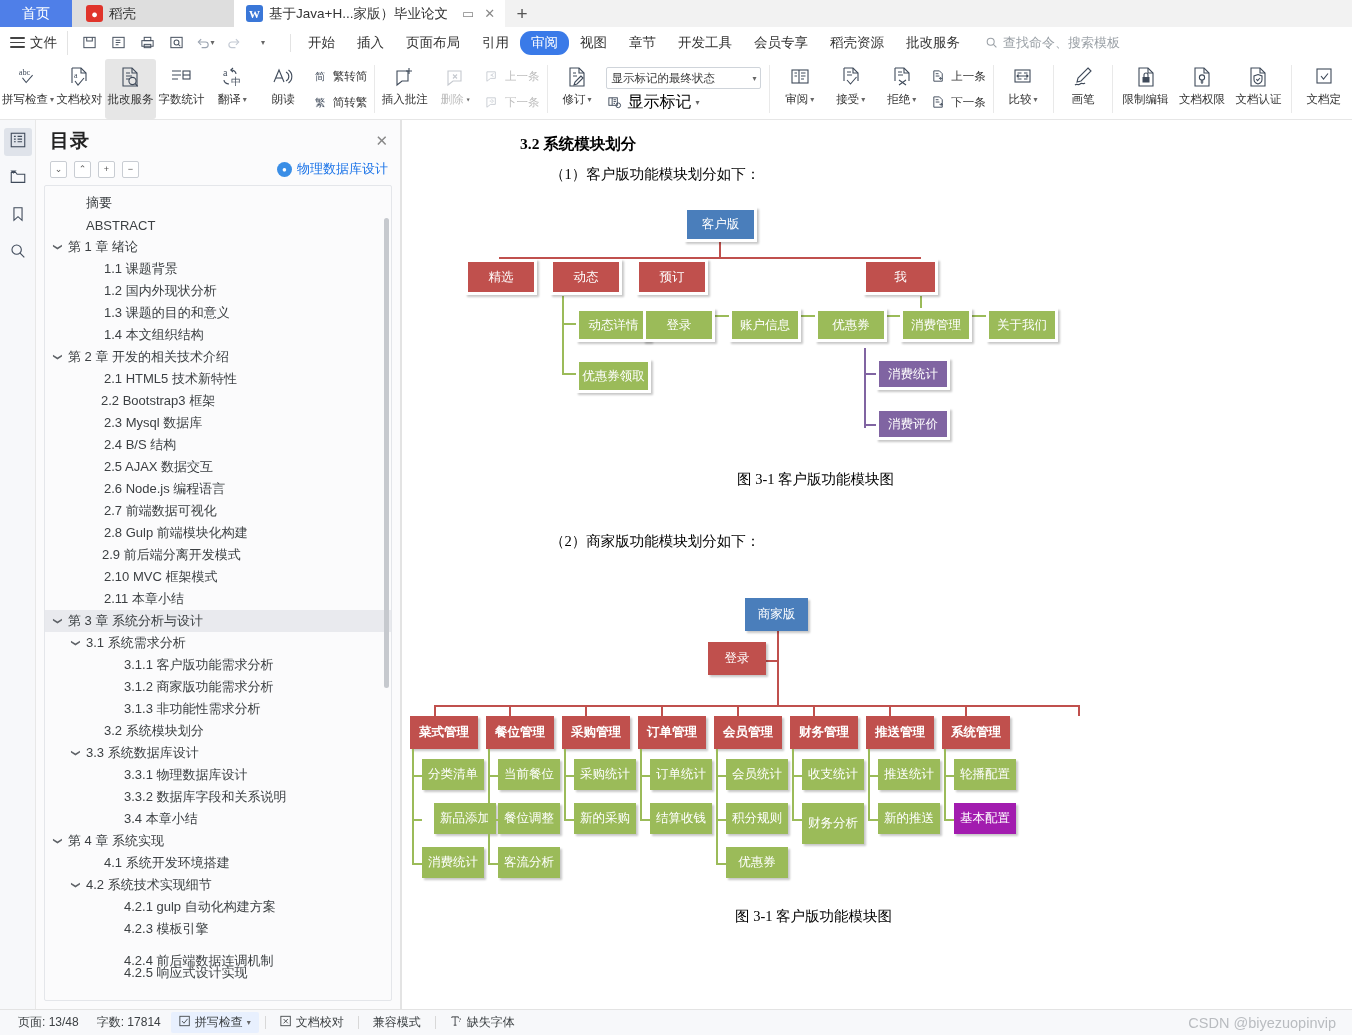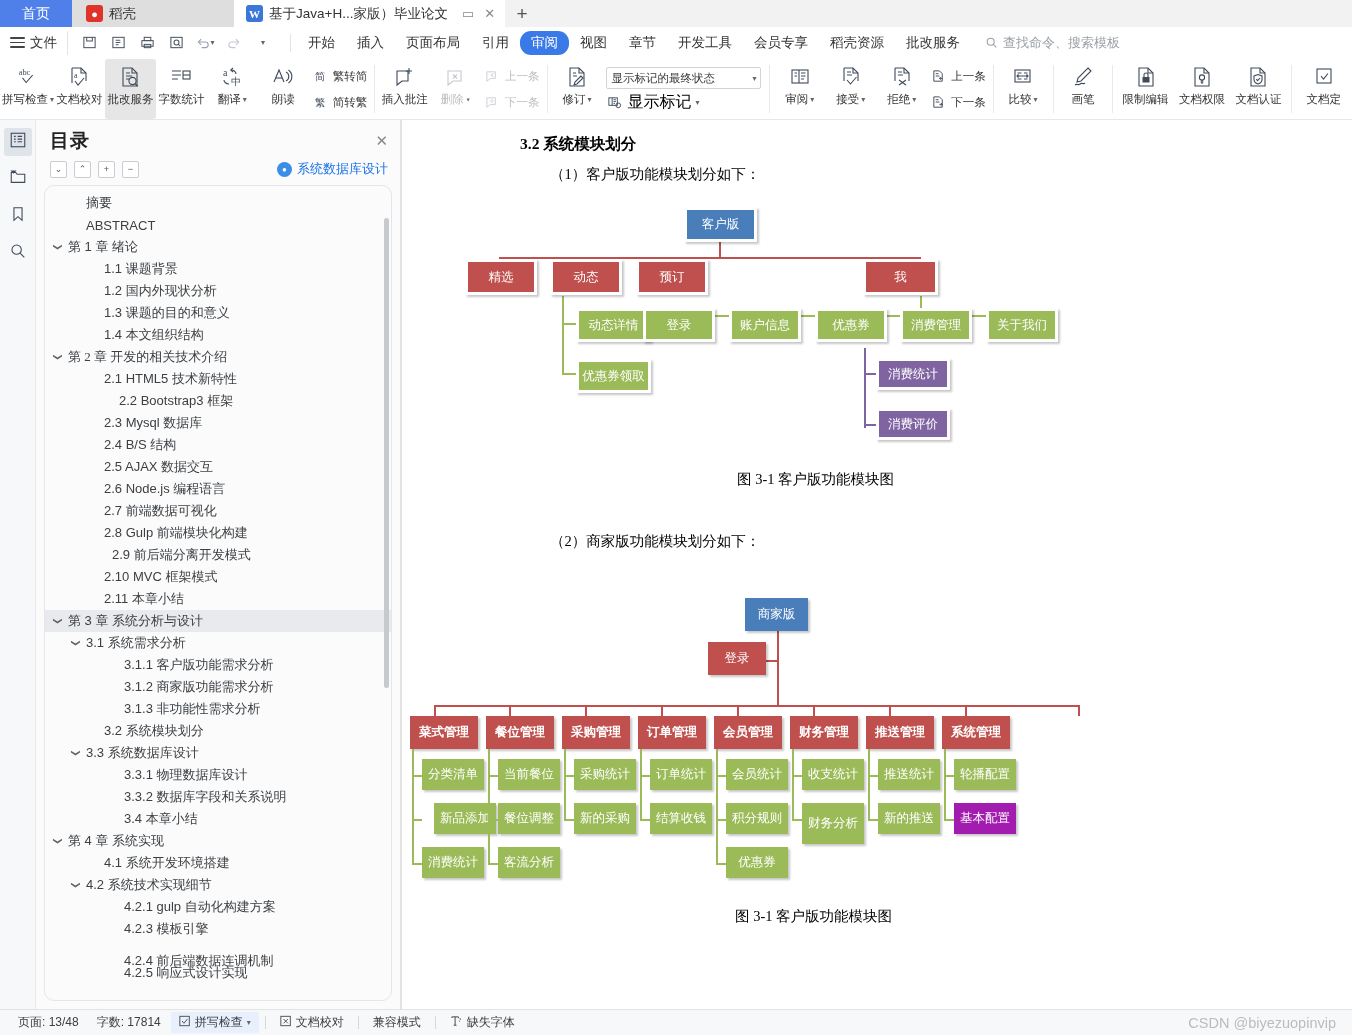--- a/index.html
+++ b/index.html
@@ -64,21 +64,21 @@
   .rail.active { background: #dfe3ea; }
 
   .navpane { width: 365px; background: #fbfbfc; border-right: 1px solid #e3e3e3; display: flex; flex-direction: column; flex: 0 0 365px; min-height: 0; }
   .nav-head { display: flex; align-items: center; padding: 8px 12px 2px 14px; }
   .nav-title { font-size: 19px; color: #222; font-weight: 600; letter-spacing: 1px;}
   .nav-close { margin-left: auto; color: #888; font-size: 15px; }
   .nav-tools { display: flex; align-items: center; gap: 7px; padding: 4px 12px 7px 14px; }
   .sqbtn { width: 17px; height: 17px; border: 1px solid #c9cdd3; border-radius: 2px; display: flex; align-items: center; justify-content: center; font-size: 9px; color: #555; background: #fff; }
   .smart { margin-left: auto; display: flex; align-items: center; gap: 5px; font-size: 13px; color: #1a73e8; }
   .smart .dot { width: 15px; height: 15px; border-radius: 50%; background: #3a8ee6; display:flex;align-items:center;justify-content:center; color:#fff; font-size:8px;}
-  .toc-wrap { flex: 1 1 auto; margin: 0 8px 8px 8px; border: 1px solid #e4e6ea; border-radius: 10px; background: #fbfbfc; position: relative; overflow: hidden; }
+  .toc-wrap { flex: 1 1 auto; margin: 0 8px 8px 8px; border: 1px solid #e4e6ea; border-radius: 2px; background: #fbfbfc; position: relative; overflow: hidden; }
   .toc-scroll { position: absolute; inset: 0; overflow: hidden; padding: 6px 0 0 0; }
   .toc-item { display: flex; align-items: center; height: 22px; font-size: 13px; color: #3c4043; padding-right: 10px; white-space: nowrap; }
   .toc-item.sel { background: #e9eaee; }
   .chev { width: 14px; display: inline-flex; align-items: center; justify-content: center; font-size: 9px; color: #5f6368; flex: 0 0 14px; }
   .chev.blank { visibility: hidden; }
   .toc-sbar { position: absolute; right: 2px; top: 32px; width: 5px; height: 470px; background: #c6c9ce; border-radius: 3px; }
 
   
   .docarea { flex: 1 1 auto; background: #fff; position: relative; overflow: hidden; border-left: 1px solid #e3e3e3; }
   .page { position: absolute; left: 0; top: 0; right: 0; bottom: 0; background: #fff; }
@@ -566,21 +566,21 @@
         <span class="nav-title">目录</span>
         <span class="nav-close">✕</span>
       </div>
       <div class="nav-tools">
         <span class="sqbtn">⌄</span>
         <span class="sqbtn">⌃</span>
         <span class="sqbtn">+</span>
         <span class="sqbtn">−</span>
         <span class="smart">
           <span class="dot">●</span>
-          <span>系统数据库设计</span>
+          <span>物理数据库设计</span>
         </span>
       </div>
       <div class="toc-wrap">
         <div class="toc-scroll" id="toc-list">
             <div class="toc-item">
               <span class="chev blank" style="transform: rotate(90deg); margin-left: 24px;">❯</span>
               <span style="margin-left: 3px;">摘要</span>
             </div>
             <div class="toc-item">
               <span class="chev blank" style="transform: rotate(90deg); margin-left: 24px;">❯</span>
@@ -601,29 +601,29 @@
             <div class="toc-item">
               <span class="chev blank" style="transform: rotate(90deg); margin-left: 42px;">❯</span>
               <span style="margin-left: 3px;">1.3 课题的目的和意义</span>
             </div>
             <div class="toc-item">
               <span class="chev blank" style="transform: rotate(90deg); margin-left: 42px;">❯</span>
               <span style="margin-left: 3px;">1.4 本文组织结构</span>
             </div>
             <div class="toc-item">
               <span class="chev" style="transform: rotate(90deg); margin-left: 6px;">❯</span>
-              <span style="margin-left: 3px; font-family: Liberation Serif, serif;">第 2 章 开发的相关技术介绍</span>
+              <span style="margin-left: 3px;">第 2 章 开发的相关技术介绍</span>
             </div>
             <div class="toc-item">
               <span class="chev blank" style="transform: rotate(90deg); margin-left: 42px;">❯</span>
               <span style="margin-left: 3px;">2.1 HTML5 技术新特性</span>
             </div>
             <div class="toc-item">
               <span class="chev blank" style="transform: rotate(90deg); margin-left: 42px;">❯</span>
-              <span style="margin-left: 18px;">2.2 Bootstrap3 框架</span>
+              <span style="margin-left: 0;">2.2 Bootstrap3 框架</span>
             </div>
             <div class="toc-item">
               <span class="chev blank" style="transform: rotate(90deg); margin-left: 42px;">❯</span>
               <span style="margin-left: 3px;">2.3 Mysql 数据库</span>
             </div>
             <div class="toc-item">
               <span class="chev blank" style="transform: rotate(90deg); margin-left: 42px;">❯</span>
               <span style="margin-left: 3px;">2.4 B/S 结构</span>
             </div>
             <div class="toc-item">
@@ -637,21 +637,21 @@
             <div class="toc-item">
               <span class="chev blank" style="transform: rotate(90deg); margin-left: 42px;">❯</span>
               <span style="margin-left: 3px;">2.7 前端数据可视化</span>
             </div>
             <div class="toc-item">
               <span class="chev blank" style="transform: rotate(90deg); margin-left: 42px;">❯</span>
               <span style="margin-left: 3px;">2.8 Gulp 前端模块化构建</span>
             </div>
             <div class="toc-item">
               <span class="chev blank" style="transform: rotate(90deg); margin-left: 42px;">❯</span>
-              <span style="margin-left: 11px;">2.9 前后端分离开发模式</span>
+              <span style="margin-left: 1px;">2.9 前后端分离开发模式</span>
             </div>
             <div class="toc-item">
               <span class="chev blank" style="transform: rotate(90deg); margin-left: 42px;">❯</span>
               <span style="margin-left: 3px;">2.10 MVC 框架模式</span>
             </div>
             <div class="toc-item">
               <span class="chev blank" style="transform: rotate(90deg); margin-left: 42px;">❯</span>
               <span style="margin-left: 3px;">2.11 本章小结</span>
             </div>
             <div class="toc-item sel">

